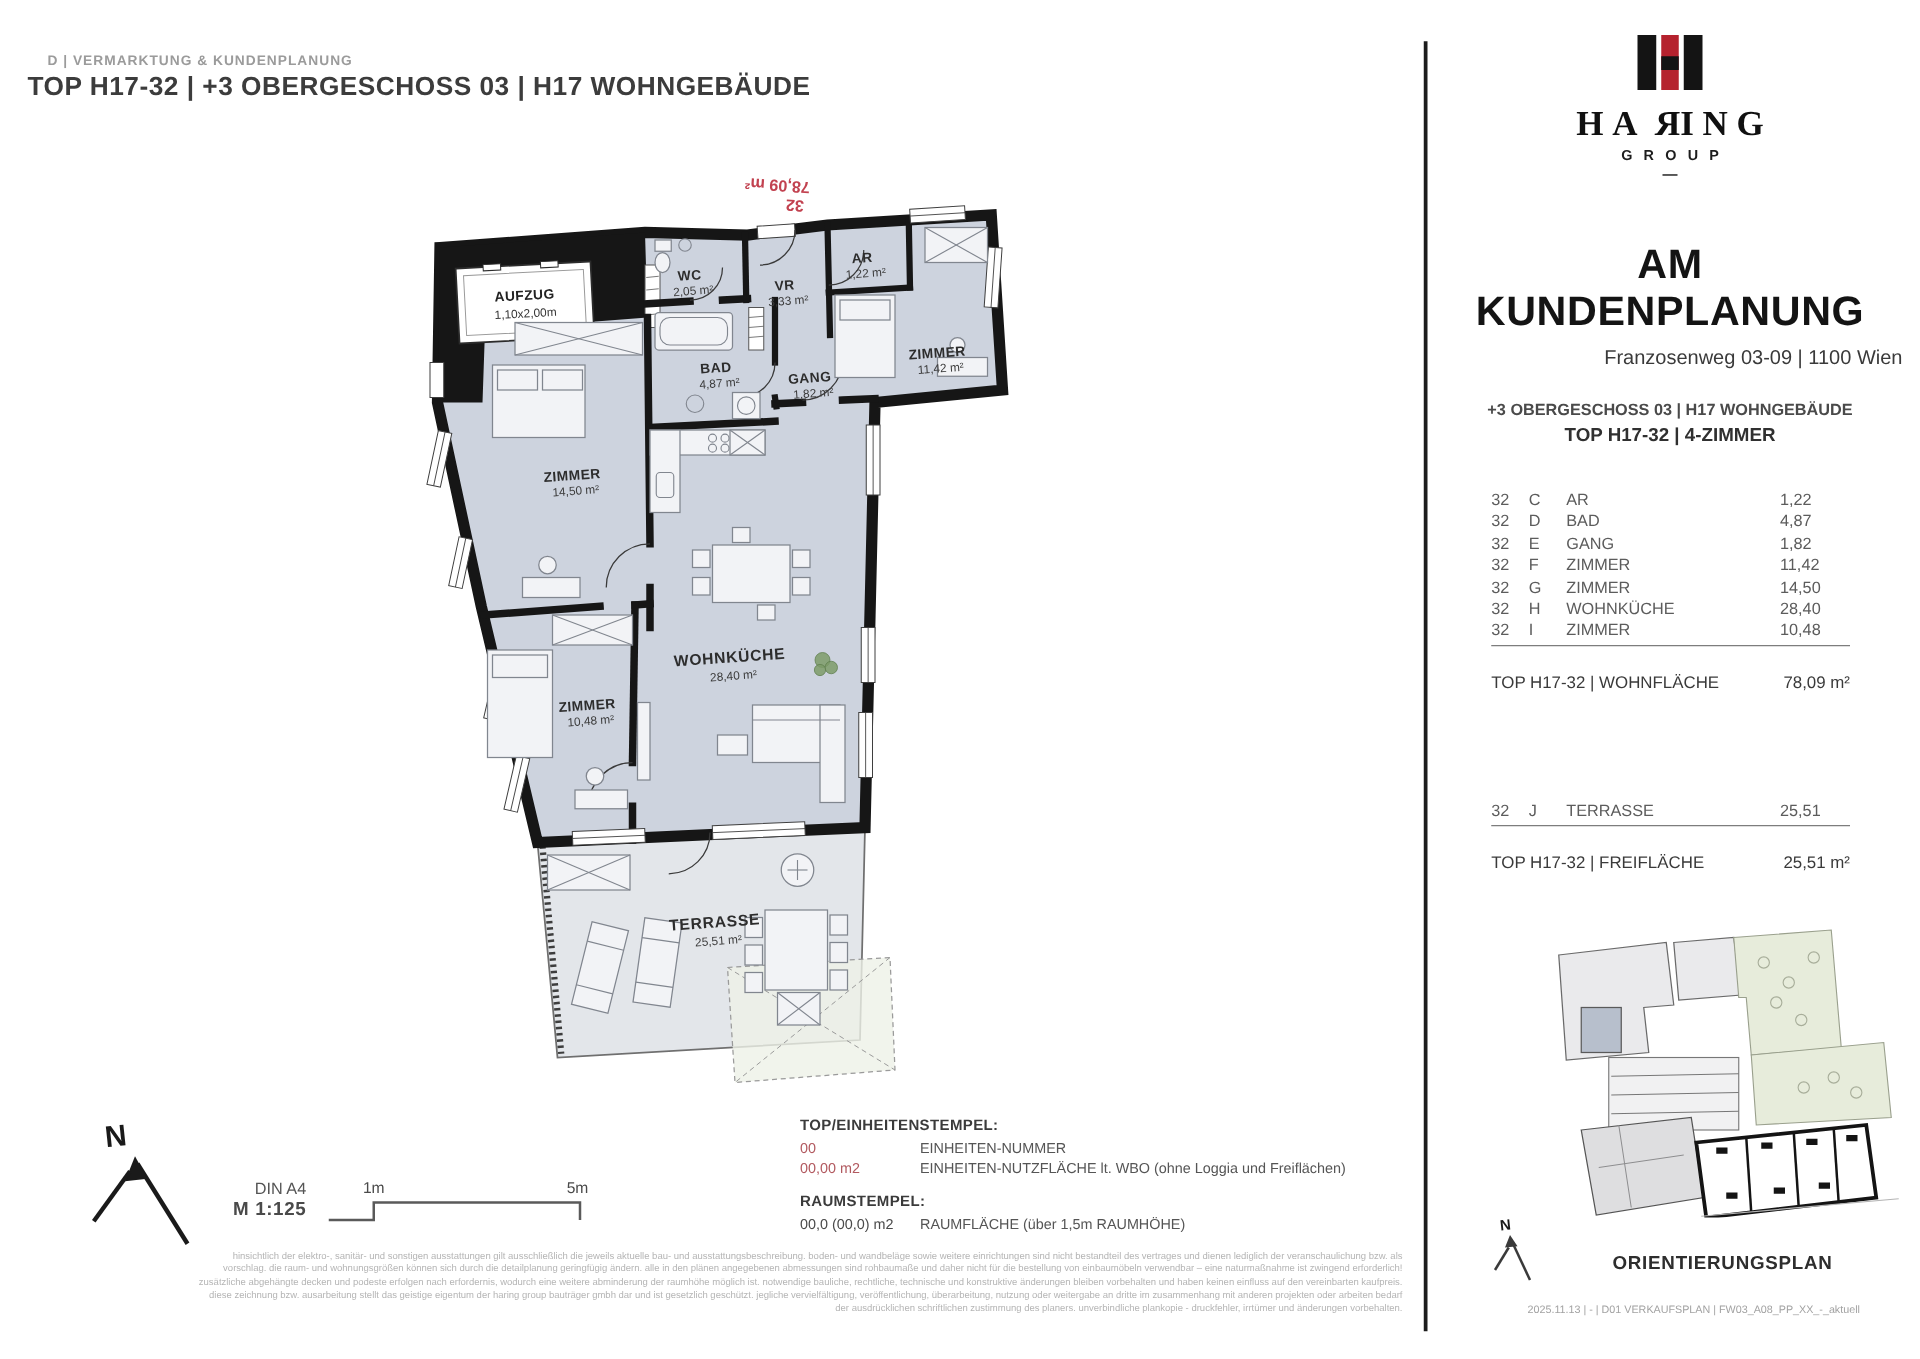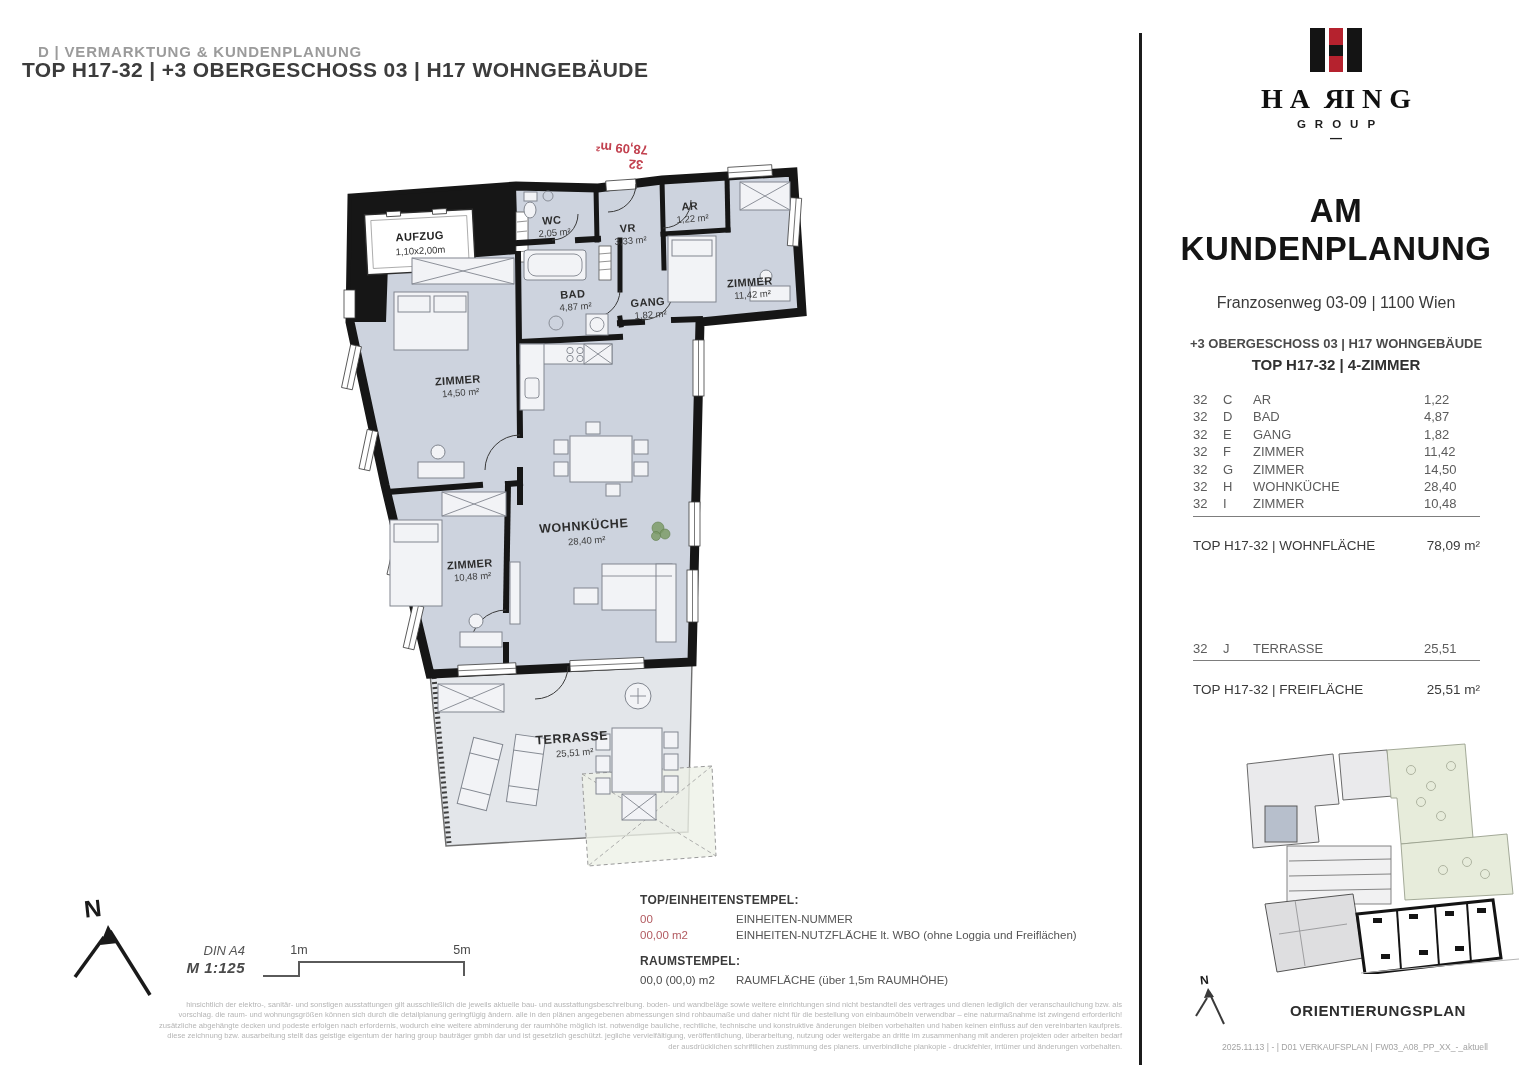--- a/index.html
+++ b/index.html
@@ -1,50 +1,50 @@
 <!DOCTYPE html>
 <html><head>
 <meta charset="utf-8">
 <style>
   html,body{margin:0;padding:0;background:#ffffff;}
   body{width:1536px;height:1087px;position:relative;overflow:hidden;
        font-family:"Liberation Sans",sans-serif;color:#333;}
   .abs{position:absolute;}
   
-  .dept{font-size:15px;font-weight:bold;letter-spacing:.8px;color:#9b9b9b;padding-left:16px;}
+  .dept{font-size:11px;font-weight:bold;letter-spacing:.8px;color:#9b9b9b;padding-left:16px;}
   .ptitle{font-size:21px;font-weight:bold;letter-spacing:.4px;color:#3c3c3c;}
   
   .vline{width:3px;background:#1c1c1c;}
   
   .sb{width:372px;text-align:center;}
   .hword{font-family:"Liberation Serif",serif;font-size:28px;font-weight:bold;
          letter-spacing:7px;color:#101010;margin-top:5px;padding-left:7px;}
   .rev{display:inline-block;transform:scaleX(-1);}
   .grp{font-size:11.5px;font-weight:bold;letter-spacing:9px;color:#1d1d1d;margin-top:3px;padding-left:9px;}
   .ldash{font-size:12px;font-weight:bold;color:#1d1d1d;margin-top:1px;}
   .projtitle{font-size:33px;font-weight:bold;letter-spacing:.5px;color:#141414;}
-  .projaddr{font-size:16px;color:#3a3a3a;margin-top:26px;}
+  .projaddr{font-size:16px;color:#3a3a3a;margin-top:10px;text-align:right;}
   .projfloor{font-size:13px;font-weight:bold;color:#4a4a4a;margin-top:24px;}
   .projtop{font-size:15px;font-weight:bold;color:#303030;margin-top:5px;}
   
   .rtable{width:287px;}
   .trow{display:flex;font-size:13px;color:#5c5c5c;line-height:17.4px;}
   .tc-unit{width:30px;} .tc-key{width:30px;} .tc-name{flex:1;text-align:left;} .tc-val{width:56px;text-align:left;}
   .ttotal{display:flex;border-top:1.5px solid #7d7d7d;margin-top:3px;padding-top:21px;
           font-size:13.5px;font-weight:normal;color:#3a3a3a;}
   .ttotal .tl{flex:1;text-align:left;} .ttotal .tv{text-align:right;}
   
   .leg{width:480px;text-align:left;}
   .leg-title{font-size:12px;font-weight:bold;color:#3b3b3b;letter-spacing:.3px;}
   .leg-row{display:flex;font-size:11.5px;margin-top:4px;}
   .leg-sample{width:96px;color:#b25a60;}
   .leg-label{color:#555;}
   .mt12{margin-top:13px;}
   
-  .scale-note{font-size:13px;color:#555;text-align:right;line-height:17px;font-style:italic;}
+  .scale-note{font-size:13px;color:#555;text-align:right;line-height:17px;}
   .scale-note b{font-size:15px;color:#4a4a4a;letter-spacing:.5px;}
   .orient-title{font-size:15px;font-weight:bold;letter-spacing:.6px;color:#2e2e2e;}
   .orient-footer{font-size:8.6px;color:#a3a3a3;text-align:center;width:330px;}
   .disc{width:1100px;font-size:7.6px;line-height:10.4px;color:#b5b5b5;text-align:right;}
   
   text.rn{font-size:11px;font-weight:bold;fill:#2d2d2d;letter-spacing:.4px;text-anchor:middle;}
   text.rn2{font-size:12.5px;font-weight:bold;fill:#2d2d2d;letter-spacing:.6px;text-anchor:middle;}
   text.ra{font-size:9.5px;fill:#3c3c3c;text-anchor:middle;}
   text.stamp{font-size:13px;font-weight:bold;fill:#c24250;text-anchor:middle;}
   text.aufz{font-size:11px;font-weight:bold;fill:#222;text-anchor:middle;letter-spacing:.4px;}

